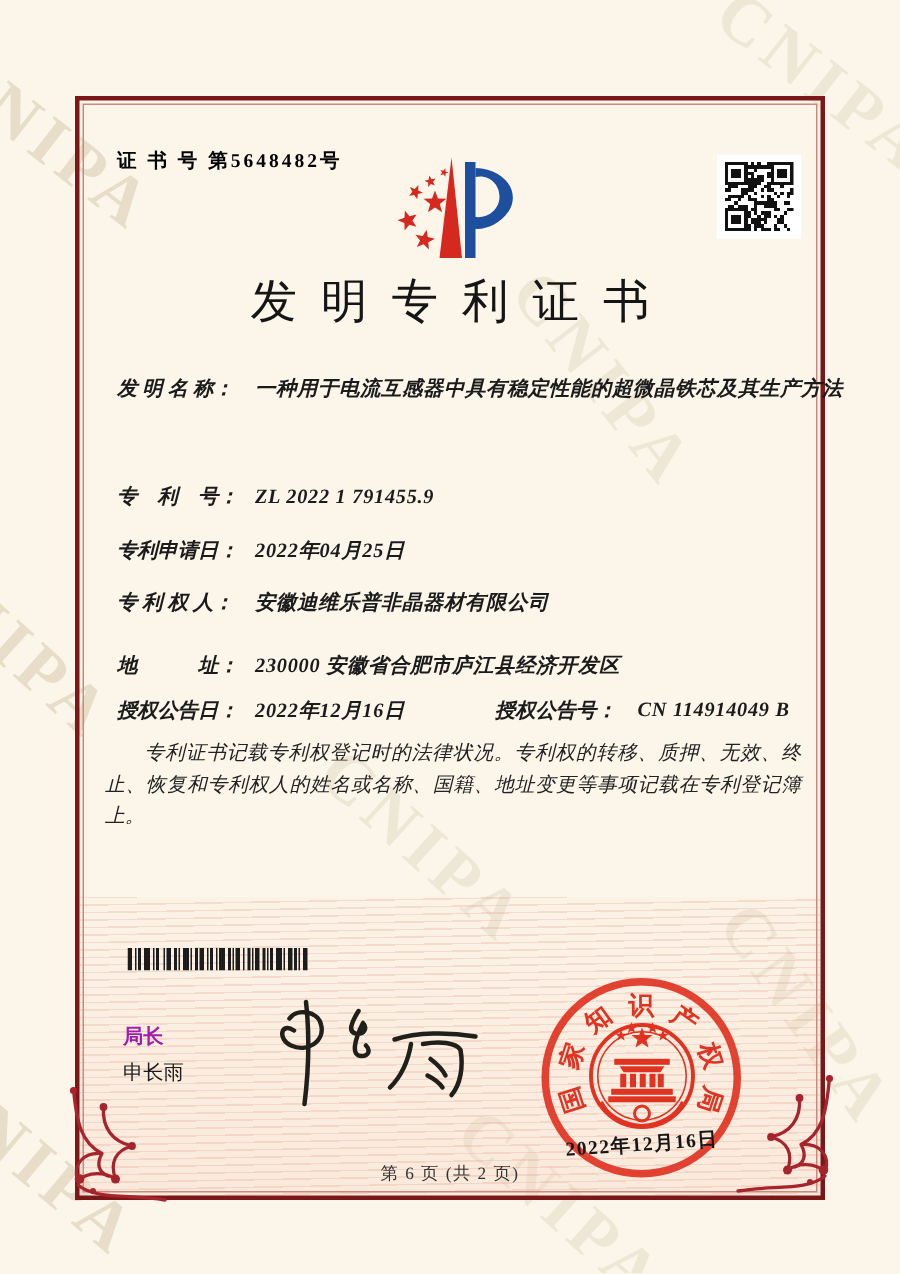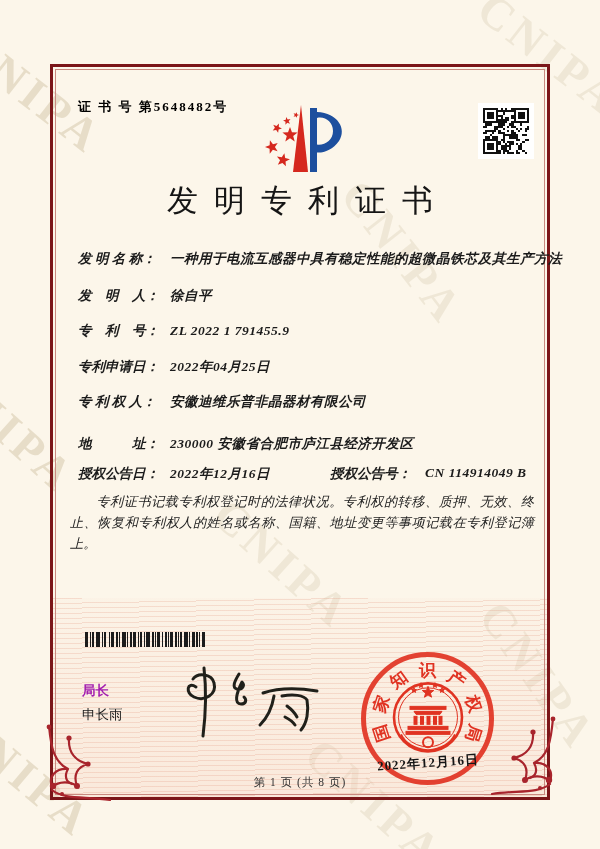--- a/index.html
+++ b/index.html
@@ -365,23 +365,20 @@
         <rect x="16" y="20" width="1" height="1" fill="#111"></rect>
         <rect x="19" y="20" width="1" height="1" fill="#111"></rect>
       </svg>
   </div>
 
   <div class="title">发明专利证书</div>
 
   <div class="field-row" style="top:250px">
     <span class="f-label">发 明 名 称：</span><span class="f-value">一种用于电流互感器中具有稳定性能的超微晶铁芯及其生产方法</span>
   </div>
-  <div class="field-row" style="top:287px">
-    <span class="f-label">发　明　人：</span><span class="f-value">徐自平</span>
-  </div>
   <div class="field-row" style="top:322px">
     <span class="f-label">专　利　号：</span><span class="f-value">ZL 2022 1 791455.9</span>
   </div>
   <div class="field-row" style="top:358px">
     <span class="f-label">专利申请日：</span><span class="f-value">2022年04月25日</span>
   </div>
   <div class="field-row" style="top:393px">
     <span class="f-label">专 利 权 人：</span><span class="f-value">安徽迪维乐普非晶器材有限公司</span>
   </div>
   <div class="field-row" style="top:435px">
@@ -443,15 +440,15 @@
   <span class="seal-char" style="left: 6.84929px; top: 66.3328px; transform: rotate(-108deg);">国</span>
       <span class="seal-char" style="left: 6.84929px; top: 36.6672px; transform: rotate(-72deg);">家</span>
       <span class="seal-char" style="left: 24.2863px; top: 12.6672px; transform: rotate(-36deg);">知</span>
       <span class="seal-char" style="left: 52.5px; top: 3.5px; transform: rotate(0deg);">识</span>
       <span class="seal-char" style="left: 80.7137px; top: 12.6672px; transform: rotate(36deg);">产</span>
       <span class="seal-char" style="left: 98.1507px; top: 36.6672px; transform: rotate(72deg);">权</span>
       <span class="seal-char" style="left: 98.1507px; top: 66.3328px; transform: rotate(108deg);">局</span>
     </div>
   <div class="date-stamp">2022年12月16日</div>
 
-  <div class="page-info">第 1 页 (共 8 页)</div>
+  <div class="page-info">第 6 页 (共 2 页)</div>
 
 </div>
 
 </body></html>

